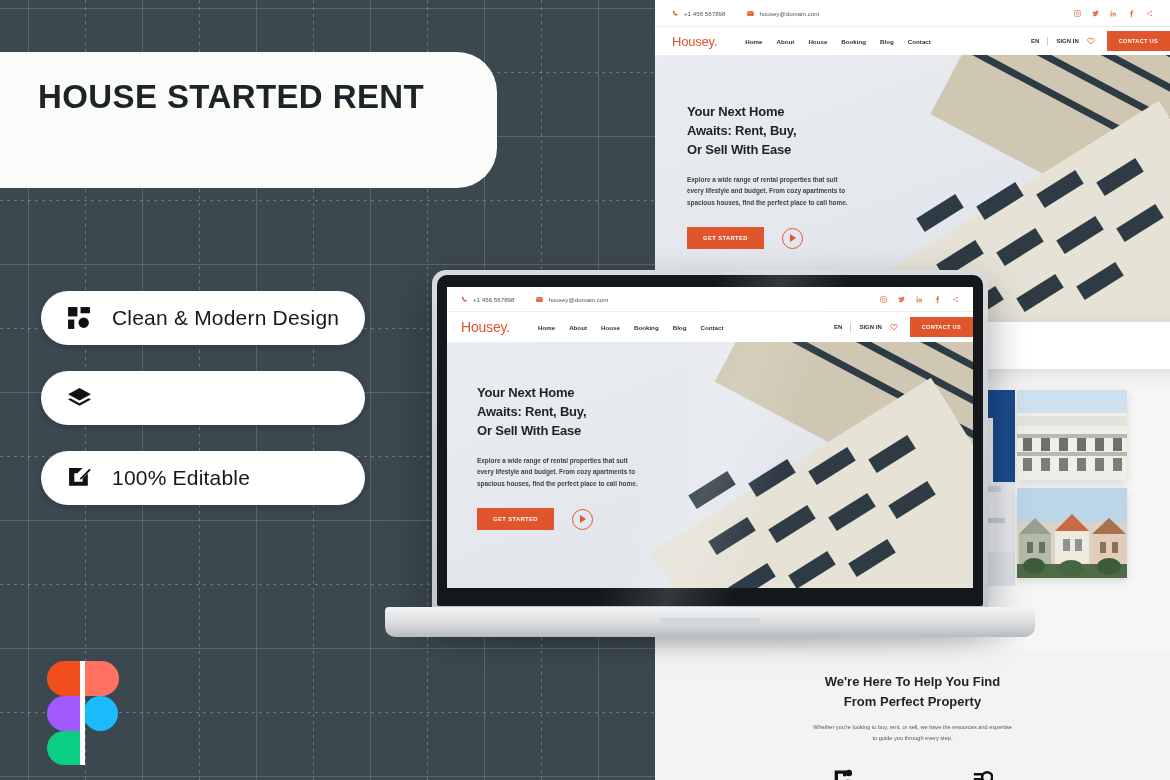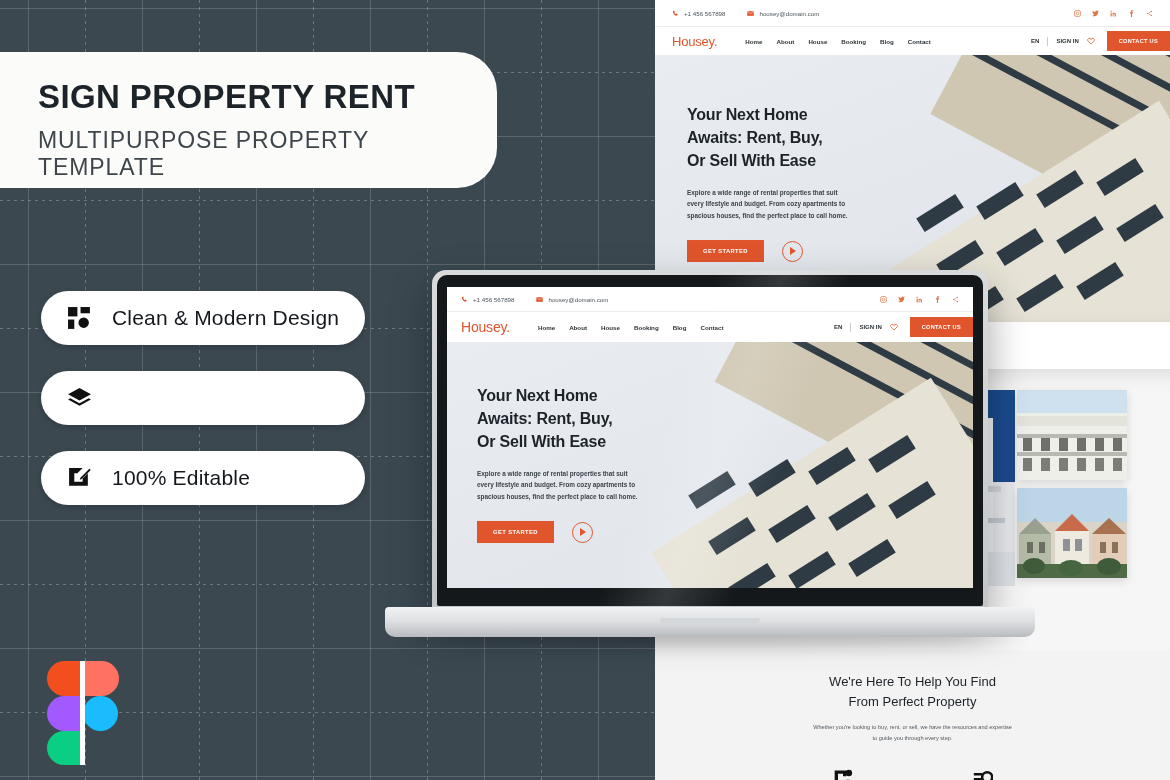--- a/index.html
+++ b/index.html
@@ -77,21 +77,21 @@
   .navlinks { display: flex; gap: 14px; margin-left: 28px; }
   .navlinks a { font-size: 6.2px; color: #2c3338; text-decoration: none; font-weight: 600; }
   .navright { margin-left: auto; display: flex; align-items: center; gap: 8px; height: 100%; }
   .navright .en, .navright .signin { font-size: 6px; color: #2c3338; font-weight: 600; }
   .navright .sep { width: 1px; height: 9px; background: #ccc; }
   .btn-contact { background: #e0552b; color: #fff; font-size: 5.6px; font-weight: 700; letter-spacing:.3px;
     padding: 7px 12px; margin-left: 4px; }
 
   .hero { position: relative; height: 276px; background: linear-gradient(135deg,#e7eaef 0%, #dfe3e9 55%, #d6dae1 100%); overflow: hidden; }
   .hero-copy { position: absolute; left: 32px; top: 48px; width: 250px; z-index: 3; }
-  .hero-copy h3 { font-size: 16px; line-height: 1.45; font-weight: 700; color: #1c2329; letter-spacing: -.2px; }
+  .hero-copy h3 { font-size: 13px; line-height: 1.45; font-weight: 700; color: #1c2329; letter-spacing: -.2px; }
   .hero-copy p { font-size: 6.4px; line-height: 1.85; color: #3c434a; margin-top: 14px; font-weight: 600; width: 168px; }
   .hero-cta { display: flex; align-items: center; gap: 18px; margin-top: 18px; }
   .btn-start { background: #e0552b; color: #fff; font-size: 5.8px; font-weight: 700; letter-spacing: .4px; padding: 8px 16px; }
   .play { width: 21px; height: 21px; border: 1.4px solid #e0552b; border-radius: 50%; display: flex; align-items: center; justify-content: center; }
   .play i { width: 0; height: 0; border-left: 6px solid #e0552b; border-top: 4px solid transparent; border-bottom: 4px solid transparent; margin-left: 2px; }
 
   
   .bld { position: absolute; inset: 0; }
   .bld .slab { position: absolute; background: #cfc8b6; }
   .bld .dark { background: #2f3b44; }
@@ -106,21 +106,21 @@
   .selbox svg { width: 7px; height: 7px; }
   .btn-find { background: #dd5427; color: #fff; font-size: 6.4px; font-weight: 700; letter-spacing: .6px; padding: 9px 26px; }
 
   .cards { position: absolute; left: 362px; top: 390px; display: flex; flex-direction: column; gap: 8px; z-index: 4; }
   .pcard { width: 110px; height: 90px; background:#fff; box-shadow: 0 3px 9px rgba(0,0,0,.13); overflow: hidden; position: relative; }
   .pcard .ph { position: absolute; inset: 0; }
 
   .bluebld { position: absolute; left: 286px; top: 390px; width: 74px; height: 196px; overflow: hidden; z-index: 3; }
 
   .helpsec { position: absolute; left: 0; top: 650px; width: 515px; height: 130px; background: #f3f3f3; text-align: center; padding-top: 22px; }
-  .helpsec h4 { font-size: 13px; line-height: 1.55; font-weight: 400; color: #1c2329; }
+  .helpsec h4 { font-size: 13px; line-height: 1.55; font-weight: 700; color: #1c2329; }
   .helpsec p { font-size: 5.6px; line-height: 1.9; color: #51585e; margin-top: 10px; }
   .helpicons { display: flex; justify-content: center; gap: 120px; margin-top: 24px; }
   .helpicons svg { width: 20px; height: 20px; }
 
   
   .laptop { position: absolute; left: 385px; top: 270px; width: 650px; height: 380px; z-index: 20; }
   .lid {
     position: absolute; left: 47px; top: 0; width: 556px; height: 341px;
     background: linear-gradient(180deg,#d8dadc,#c2c5c8); border-radius: 14px 14px 4px 4px; padding: 5px;
     box-shadow: 0 18px 40px rgba(0,0,0,.35);
@@ -152,22 +152,21 @@
       <i style="top:712px"></i>
     <b style="left:85px"></b>
       <b style="left:199px"></b>
       <b style="left:313px"></b>
     <b style="left:427px"></b>
       <b style="left:541px"></b>
       <b style="left:655px"></b>
   </div>
 
   <div class="title-card">
-    <h1>SIGN PROPERTY RENT</h1>
-    <h2>MULTIPURPOSE PROPERTY TEMPLATE</h2>
+    <h1>HOUSE STARTED RENT</h1>
   </div>
 
   <div class="pills">
 
     <div class="pill">
       <svg class="ico" viewBox="0 0 24 24">
         <rect x="1" y="1" width="9" height="9" fill="#111"></rect>
         <rect x="13" y="1" width="9" height="6" fill="#111"></rect>
         <rect x="1" y="13" width="6" height="9" fill="#111"></rect>
         <circle cx="16" cy="16" r="5" fill="#111"></circle>

